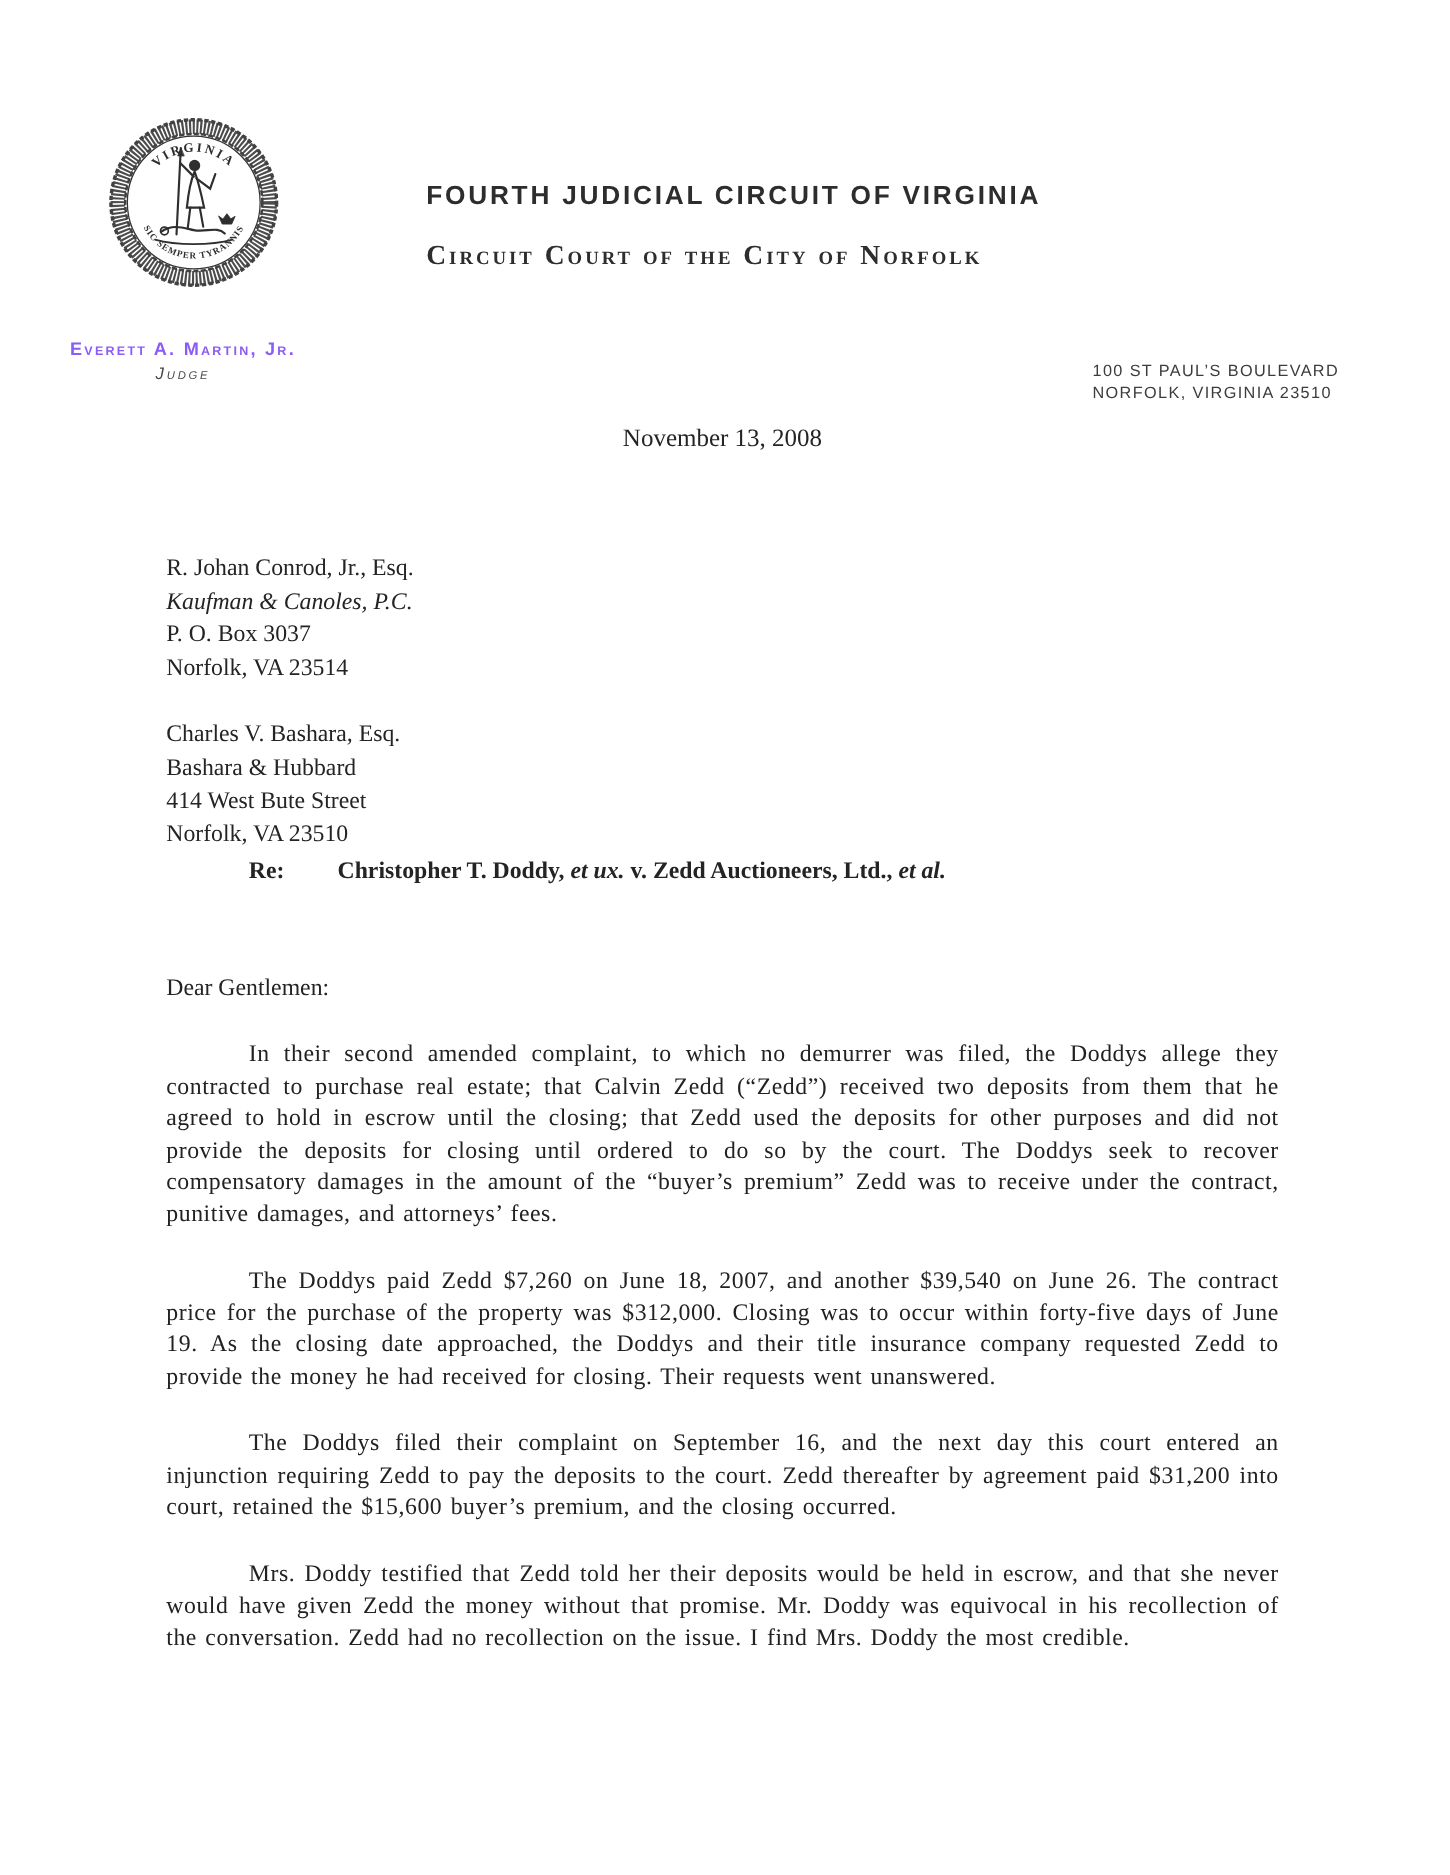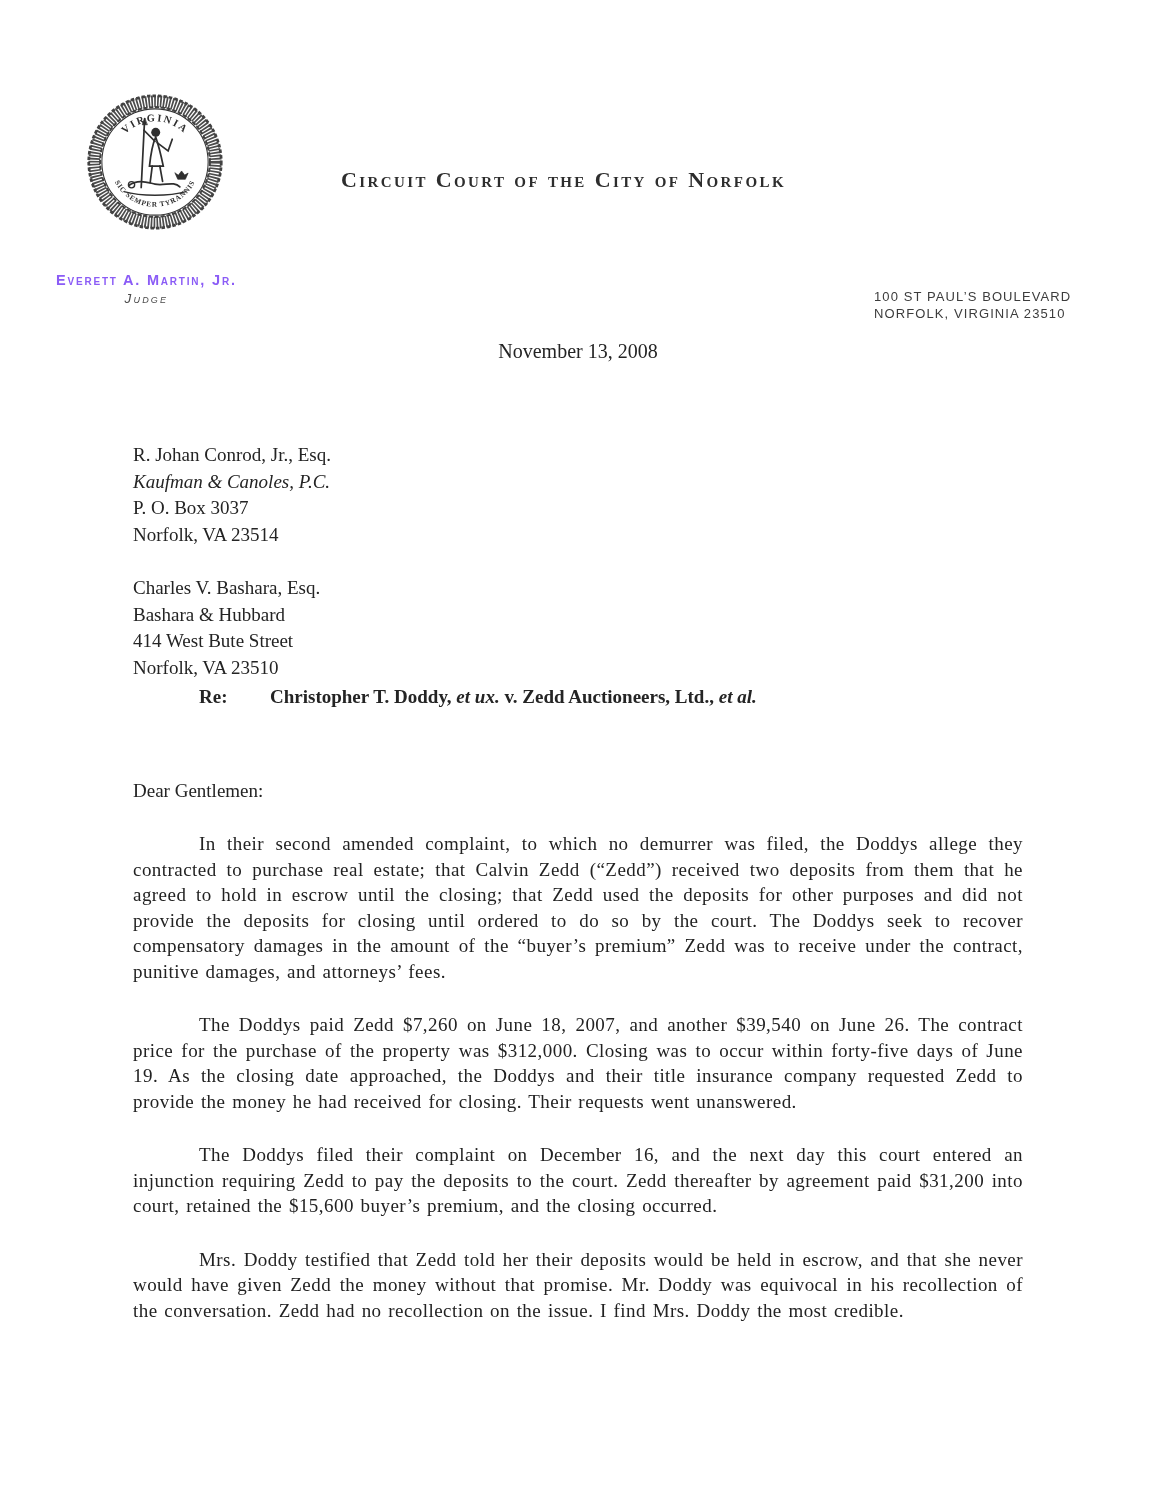--- a/index.html
+++ b/index.html
@@ -86,20 +86,21 @@
         <path d="M96,119 L93,143 M107,119 L111,141"></path>
         <path d="M62,147 C76,137 90,143 100,145 C114,148 127,140 136,149"></path>
         <circle cx="66" cy="146" r="4.5" stroke-width="2"></circle>
         <path d="M55,156 C80,163 120,163 145,156" stroke-width="2"></path>
         <path d="M129,129 l4,9 h11 l4,-9 l-5,3 l-4.5,-6 l-4.5,6 z" fill="#2f2f2f" stroke-width="1"></path>
       </g>
     </svg>
   </div>
 
   <div class="abs letterhead-title">
+    <div class="court-line1">FOURTH JUDICIAL CIRCUIT OF VIRGINIA</div>
     <div class="court-line2">Circuit Court of the City of Norfolk</div>
   </div>
 
   <div class="abs judge-block">
     <div class="judge-name">Everett A. Martin, Jr.</div>
     <div class="judge-title">Judge</div>
   </div>
 
   <div class="abs court-address">
     <div>100 ST PAUL’S BOULEVARD</div>
@@ -129,18 +130,18 @@
       <span class="re-content">
         <span class="case-line"><span>Christopher T. Doddy, </span><span class="italic">et ux.</span><span> v. Zedd Auctioneers, Ltd., </span><span class="italic">et al.</span></span>
       </span>
     </div>
 
     <div class="salutation">Dear Gentlemen:</div>
 
     <div class="paragraphs">
       <p>In their second amended complaint, to which no demurrer was filed, the Doddys allege they contracted to purchase real estate; that Calvin Zedd (“Zedd”) received two deposits from them that he agreed to hold in escrow until the closing; that Zedd used the deposits for other purposes and did not provide the deposits for closing until ordered to do so by the court.  The Doddys seek to recover compensatory damages in the amount of the “buyer’s premium” Zedd was to receive under the contract, punitive damages, and attorneys’ fees.</p>
       <p>The Doddys paid Zedd $7,260 on June 18, 2007, and another $39,540 on June 26.  The contract price for the purchase of the property was $312,000.  Closing was to occur within forty-five days of June 19.  As the closing date approached, the Doddys and their title insurance company requested Zedd to provide the money he had received for closing.  Their requests went unanswered.</p>
-      <p>The Doddys filed their complaint on December 16, and the next day this court entered an injunction requiring Zedd to pay the deposits to the court.  Zedd thereafter by agreement paid $31,200 into court, retained the $15,600 buyer’s premium, and the closing occurred.</p>
+      <p>The Doddys filed their complaint on September 16, and the next day this court entered an injunction requiring Zedd to pay the deposits to the court.  Zedd thereafter by agreement paid $31,200 into court, retained the $15,600 buyer’s premium, and the closing occurred.</p>
       <p>Mrs. Doddy testified that Zedd told her their deposits would be held in escrow, and that she never would have given Zedd the money without that promise.  Mr. Doddy was equivocal in his recollection of the conversation.  Zedd had no recollection on the issue.  I find Mrs. Doddy the most credible.</p>
     </div>
 
   </div>
 </div>
 
 </body></html>

